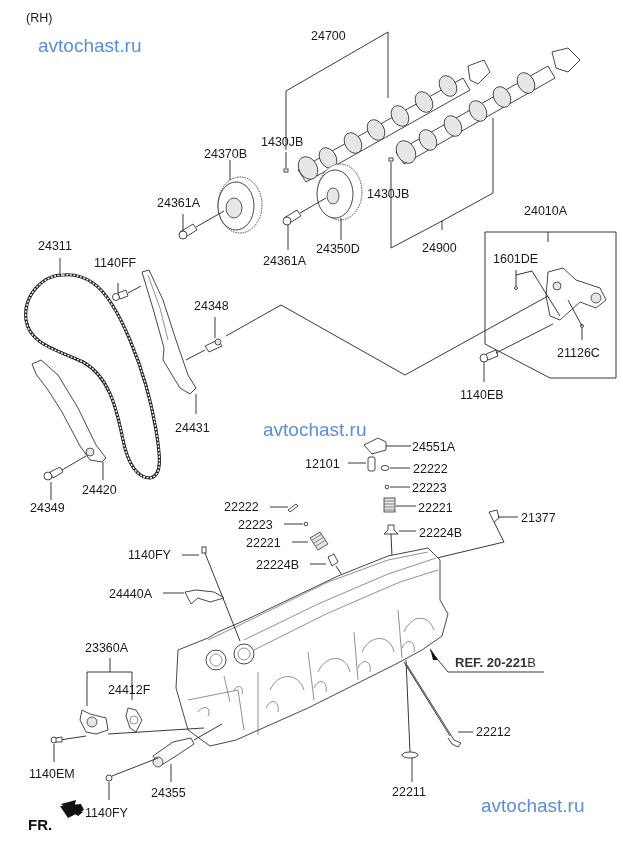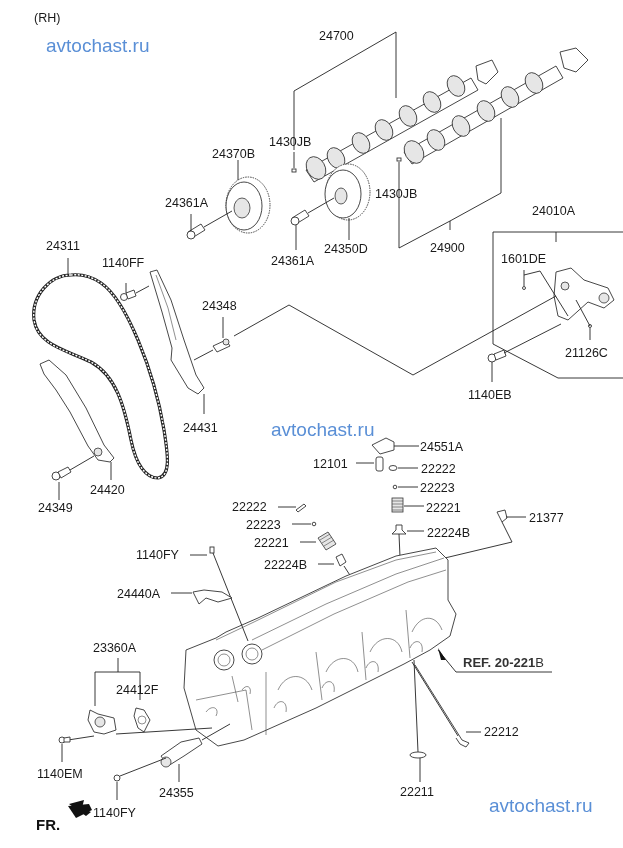--- a/index.html
+++ b/index.html
@@ -1,17 +1,17 @@
 <!DOCTYPE html>
 <html><head>
 <meta charset="utf-8">
 <style>
   html, body { margin:0; padding:0; background:#ffffff; }
   body { width:623px; height:848px; position:relative; overflow:hidden; font-family:"Liberation Sans", sans-serif; }
-  #stage { position:absolute; left:16px; top:0; width:524px; height:848px; }
+  #stage { position:absolute; left:8px; top:0; width:524px; height:848px; }
   svg text { font-family:"Liberation Sans", sans-serif; }
   .lbl { font-size:12.5px; fill:#1a1a1a; }
   .wm { font-size:19px; fill:#5a8fd6; }
   .ln { stroke:#222; stroke-width:0.9; fill:none; }
   .pt { stroke:#333; stroke-width:0.9; fill:#fff; }
   .ptd { stroke:#333; stroke-width:0.8; fill:#e6e6e6; }
   .thin { stroke:#444; stroke-width:0.6; fill:none; }
 </style>
 </head>
 <body>

